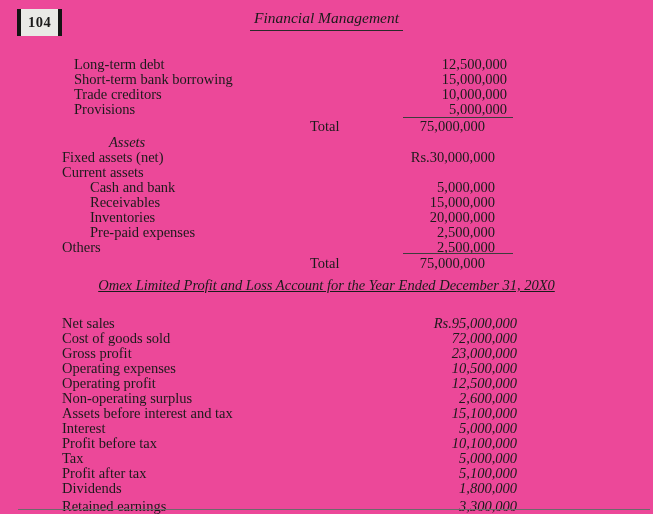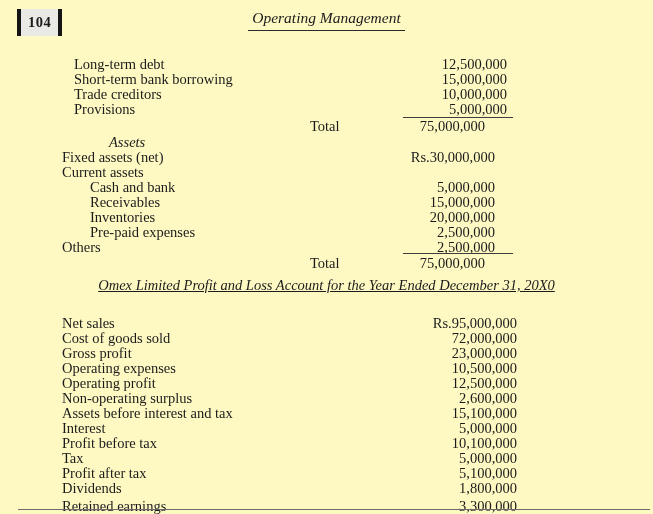--- a/index.html
+++ b/index.html
@@ -1,18 +1,18 @@
 <!DOCTYPE html>
 <html><head>
 <meta charset="utf-8">
 <style>
   html,body { margin:0; padding:0; background:#ffffff; }
   .page {
     position:relative; width:653px; height:514px;
-    background:#fef9c3;
+    background:#ec4899;
     font-family:"Liberation Serif","DejaVu Serif",serif;
     font-size:14.5px; color:#1b1b1b; overflow:hidden;
   }
 
   
   .pageno-wrap { position:absolute; top:9px; left:17px; display:flex; height:27px; }
   .pageno-bar { width:4px; background:#141414; }
   .pageno { background:#e9e9e6; padding:0 7px; display:flex; align-items:center;
             font-weight:bold; font-size:14.5px; letter-spacing:.5px; }
   .doc-title-wrap { position:absolute; top:9px; left:0; width:100%; text-align:center; }
@@ -39,38 +39,38 @@
   #total2 { top:256px; }
 
   .sum-rule { position:absolute; left:403px; width:110px; border-top:1.2px solid #3d3d3d; height:0; }
   #rule1 { top:116.5px; }
   #rule2 { top:253px; }
 
   .pl-title-wrap { position:absolute; top:277px; left:0; width:100%; text-align:center; }
   .pl-title { font-style:italic; font-size:14.5px;text-decoration:underline; }
 
   #pl-rows { top:316px; }
-  #pl-rows .row .val { right:136px; }
+  #pl-rows .row .val { right:136px;font-style:italic; }
   #pl-rows .row:last-child { margin-top:3px; }
 
   .bottom-rule { position:absolute; top:509px; left:18px; width:632px;
                  border-top:1.6px solid #6b6b6b; height:0; }
 </style>
 </head>
 <body>
 
 <div class="page">
 
   <div class="pageno-wrap">
     <div class="pageno-bar"></div>
     <div class="pageno">104</div>
     <div class="pageno-bar"></div>
   </div>
   <div class="doc-title-wrap">
-    <span class="doc-title">Operating Management</span>
+    <span class="doc-title">Financial Management</span>
   </div>
 
   <div class="rowset" id="bs-liabilities">
       <div class="row">
         <span class="lbl">Long-term debt</span>
         <span class="val">12,500,000</span>
       </div>
       <div class="row">
         <span class="lbl">Short-term bank borrowing</span>
         <span class="val">15,000,000</span>

